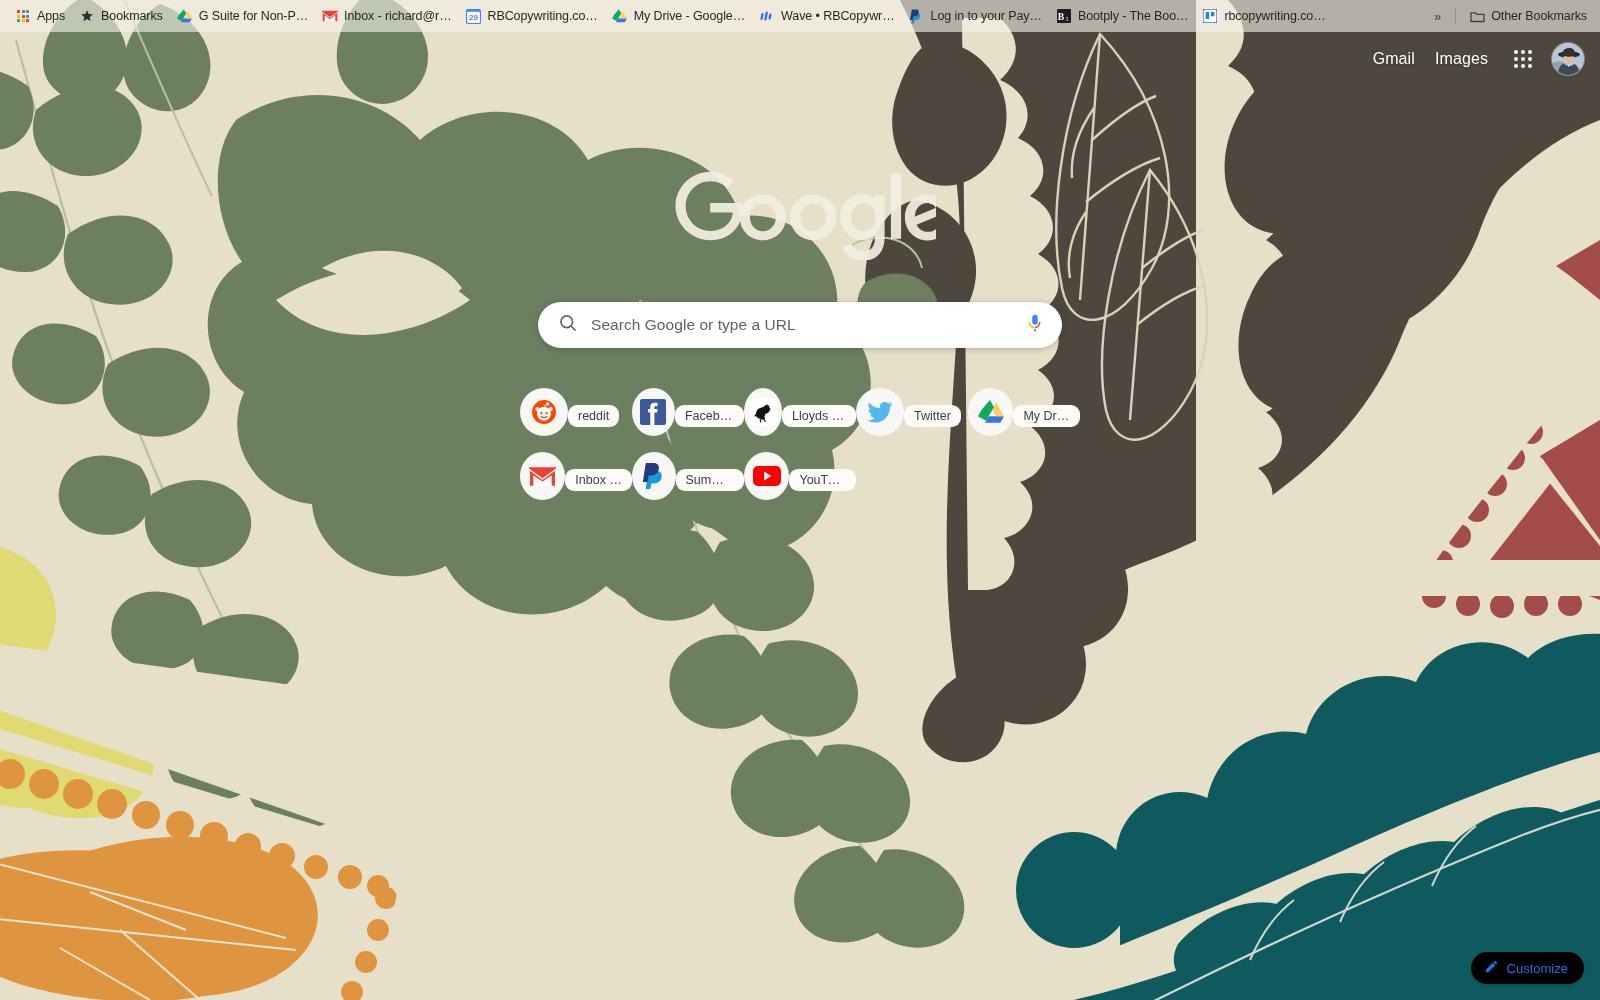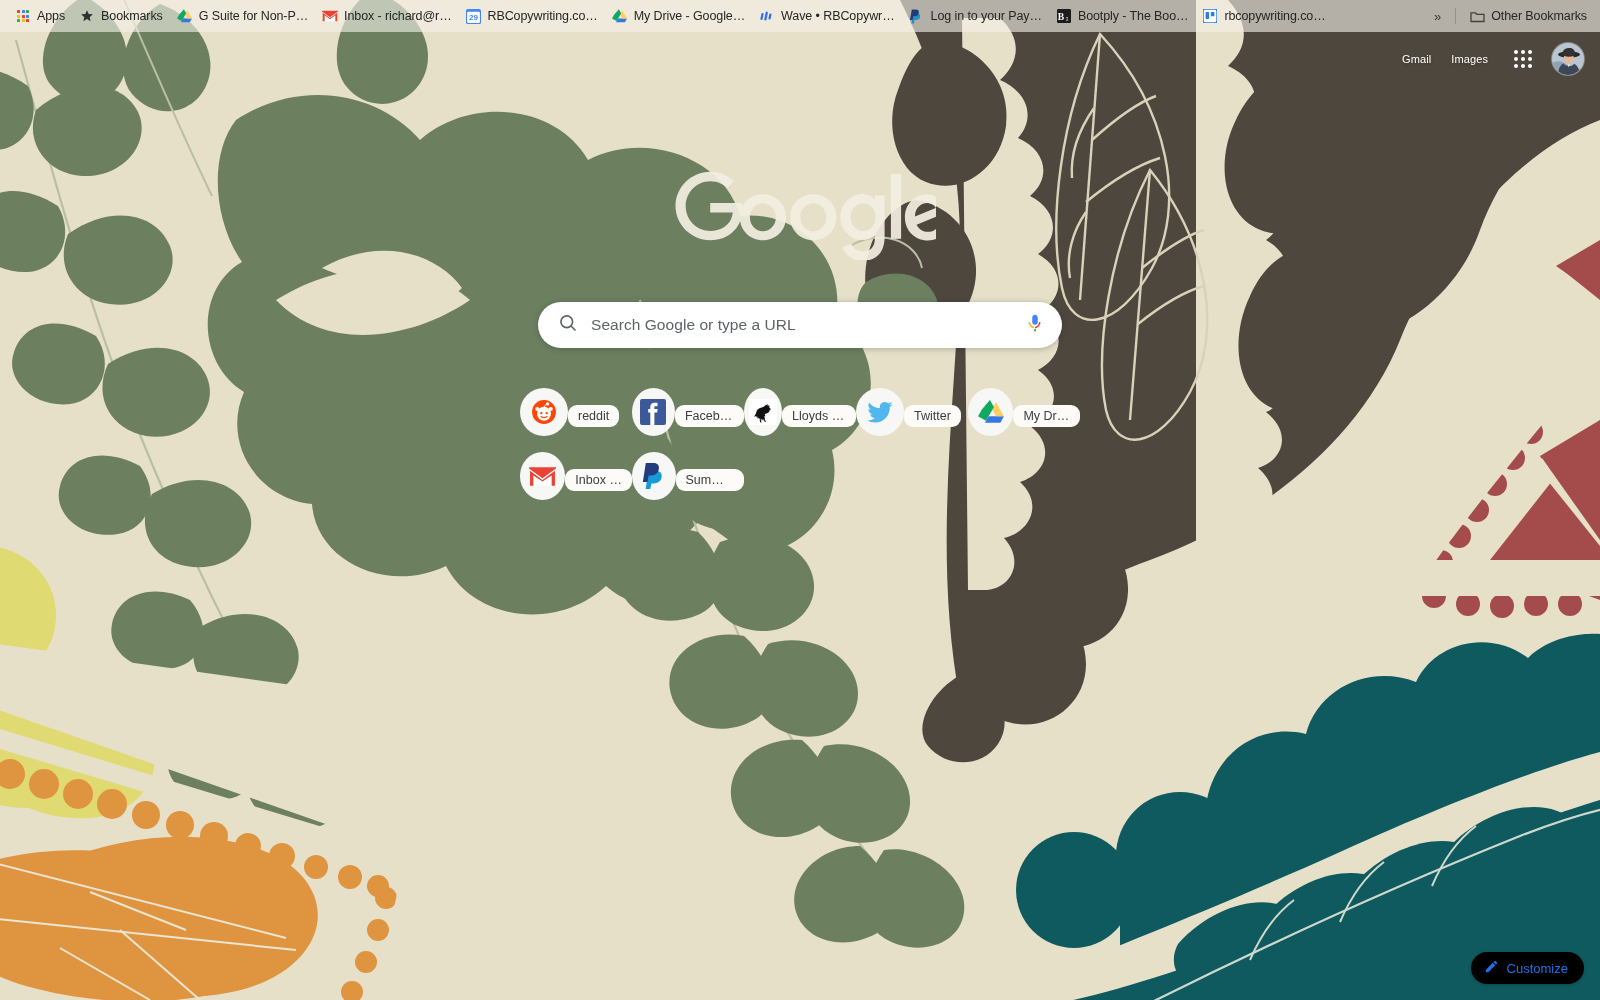--- a/index.html
+++ b/index.html
@@ -98,21 +98,21 @@
   #top-nav {
     position: absolute;
     top: 42px; right: 16px;
     display: flex;
     align-items: center;
     gap: 0px;
     z-index: 40;
   }
   .nav-link {
     color: #ffffff;
-    font-size: 11px;
+    font-size: 16px;
     text-decoration: none;
     padding: 6px 10px;
     text-shadow: 0 1px 3px rgba(0,0,0,0.28);
     letter-spacing: 0.1px;
   }
   #apps-grid-button {
     width: 34px; height: 34px;
     margin-left: 8px;
     border-radius: 50%;
     display: flex; align-items: center; justify-content: center;
@@ -774,20 +774,29 @@
       <div class="tile">
         <div class="tile-icon-wrap">
           <svg width="24" height="26" viewBox="0 0 24 26">
             <path fill="#179bd7" d="M6.6 8h7.5c4.2 0 6.2 2.3 5.5 6.3-.8 4-3.8 6.2-7.8 6.2H9.4L8.3 26H3.6z"></path>
             <path fill="#253b80" d="M3.8 0h7.6c4.2 0 6.1 2.3 5.4 6.3-.7 4-3.7 6.2-7.7 6.2H6.6L5.5 19H.8z"></path>
           </svg>
         </div>
         <div class="tile-title">Summary</div>
       </div>
 
+      <div class="tile">
+        <div class="tile-icon-wrap">
+          <svg width="28" height="20" viewBox="0 0 28 20">
+            <rect width="28" height="20" rx="5" fill="#ff0000"></rect>
+            <path fill="#ffffff" d="M11.2 5.6l7 4.4-7 4.4z"></path>
+          </svg>
+        </div>
+        <div class="tile-title">YouTube</div>
+      </div>
 
 
     </div>
   </div>
 
   <button id="customize-button">
     <span>
       <svg width="15" height="15" viewBox="0 0 24 24">
         <path fill="#1a73e8" d="M3 17.2V21h3.8L17.9 9.9l-3.8-3.8zM20.7 7.1c.4-.4.4-1 0-1.4l-2.4-2.4c-.4-.4-1-.4-1.4 0l-1.8 1.8 3.8 3.8z"></path>
       </svg>

